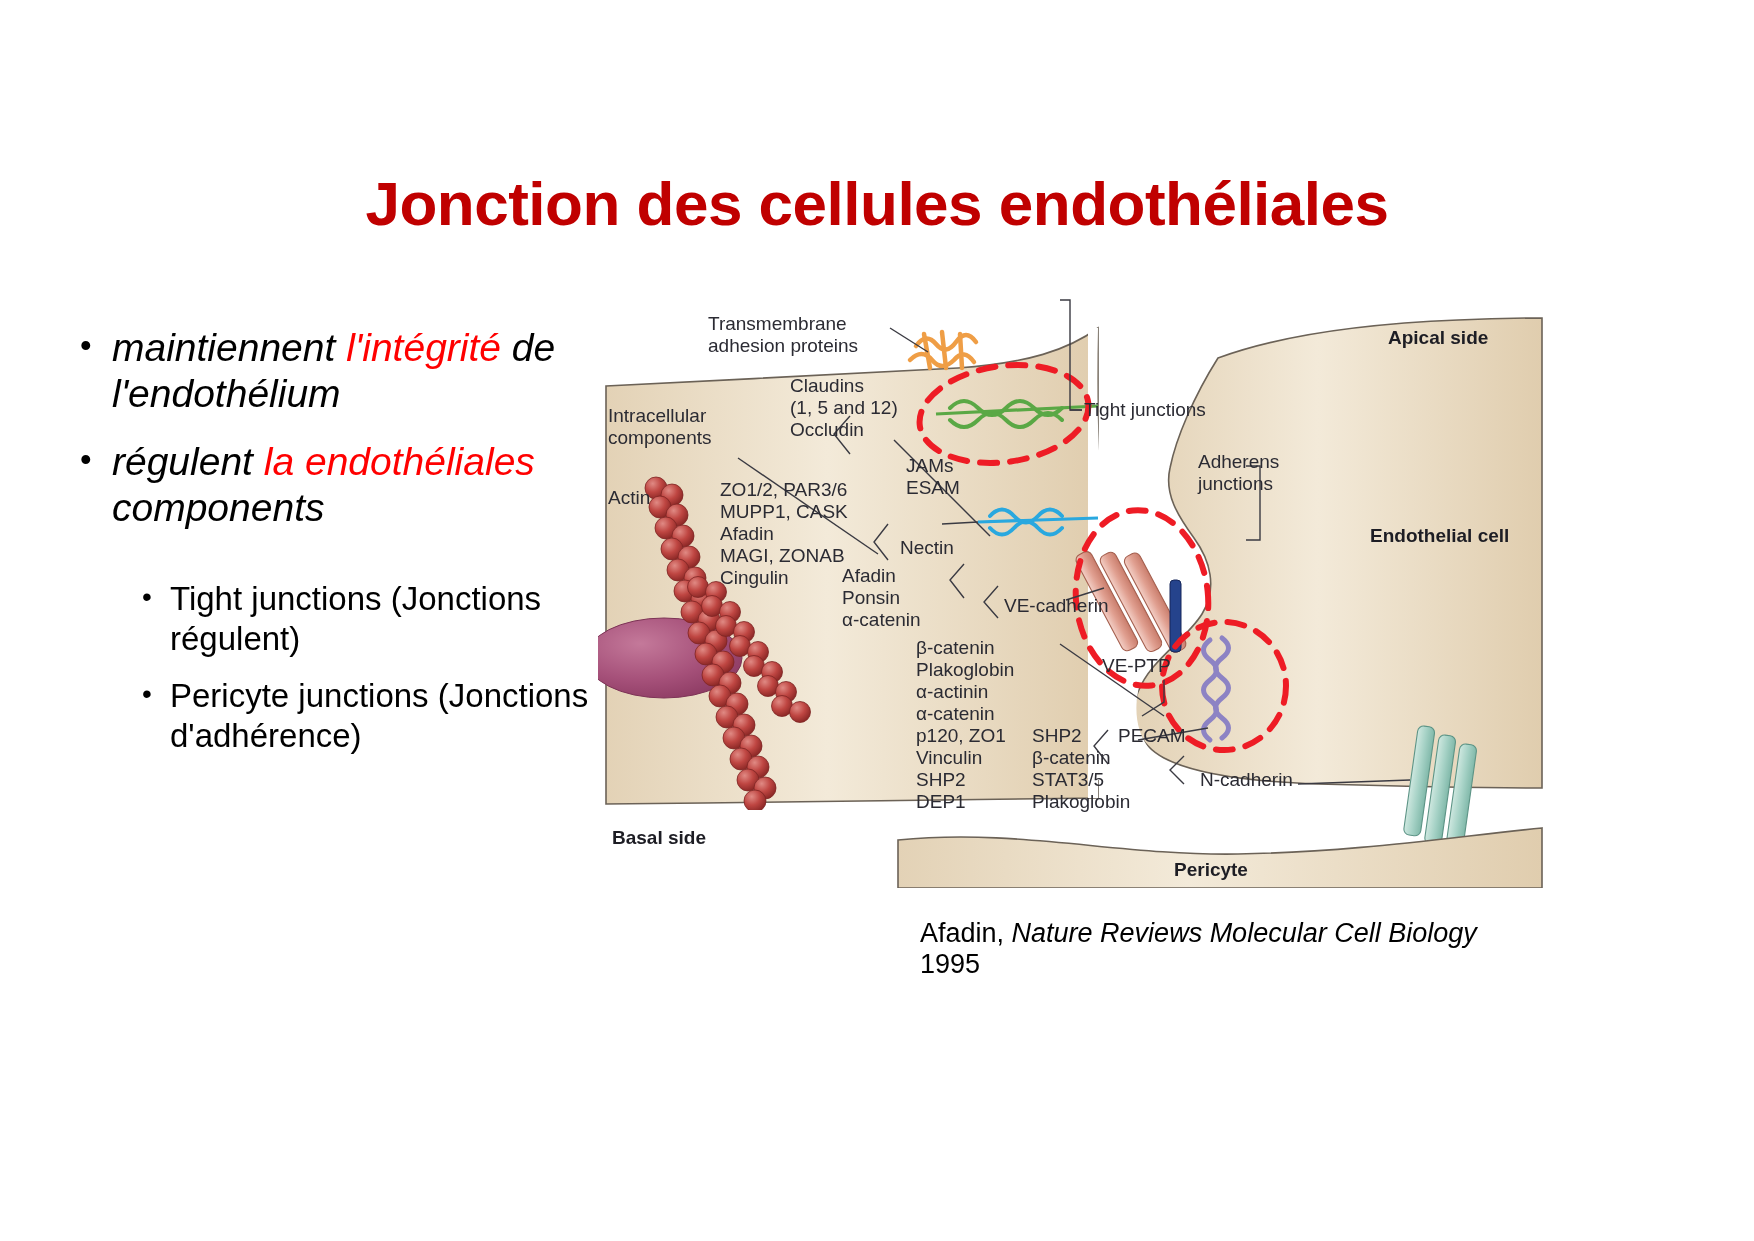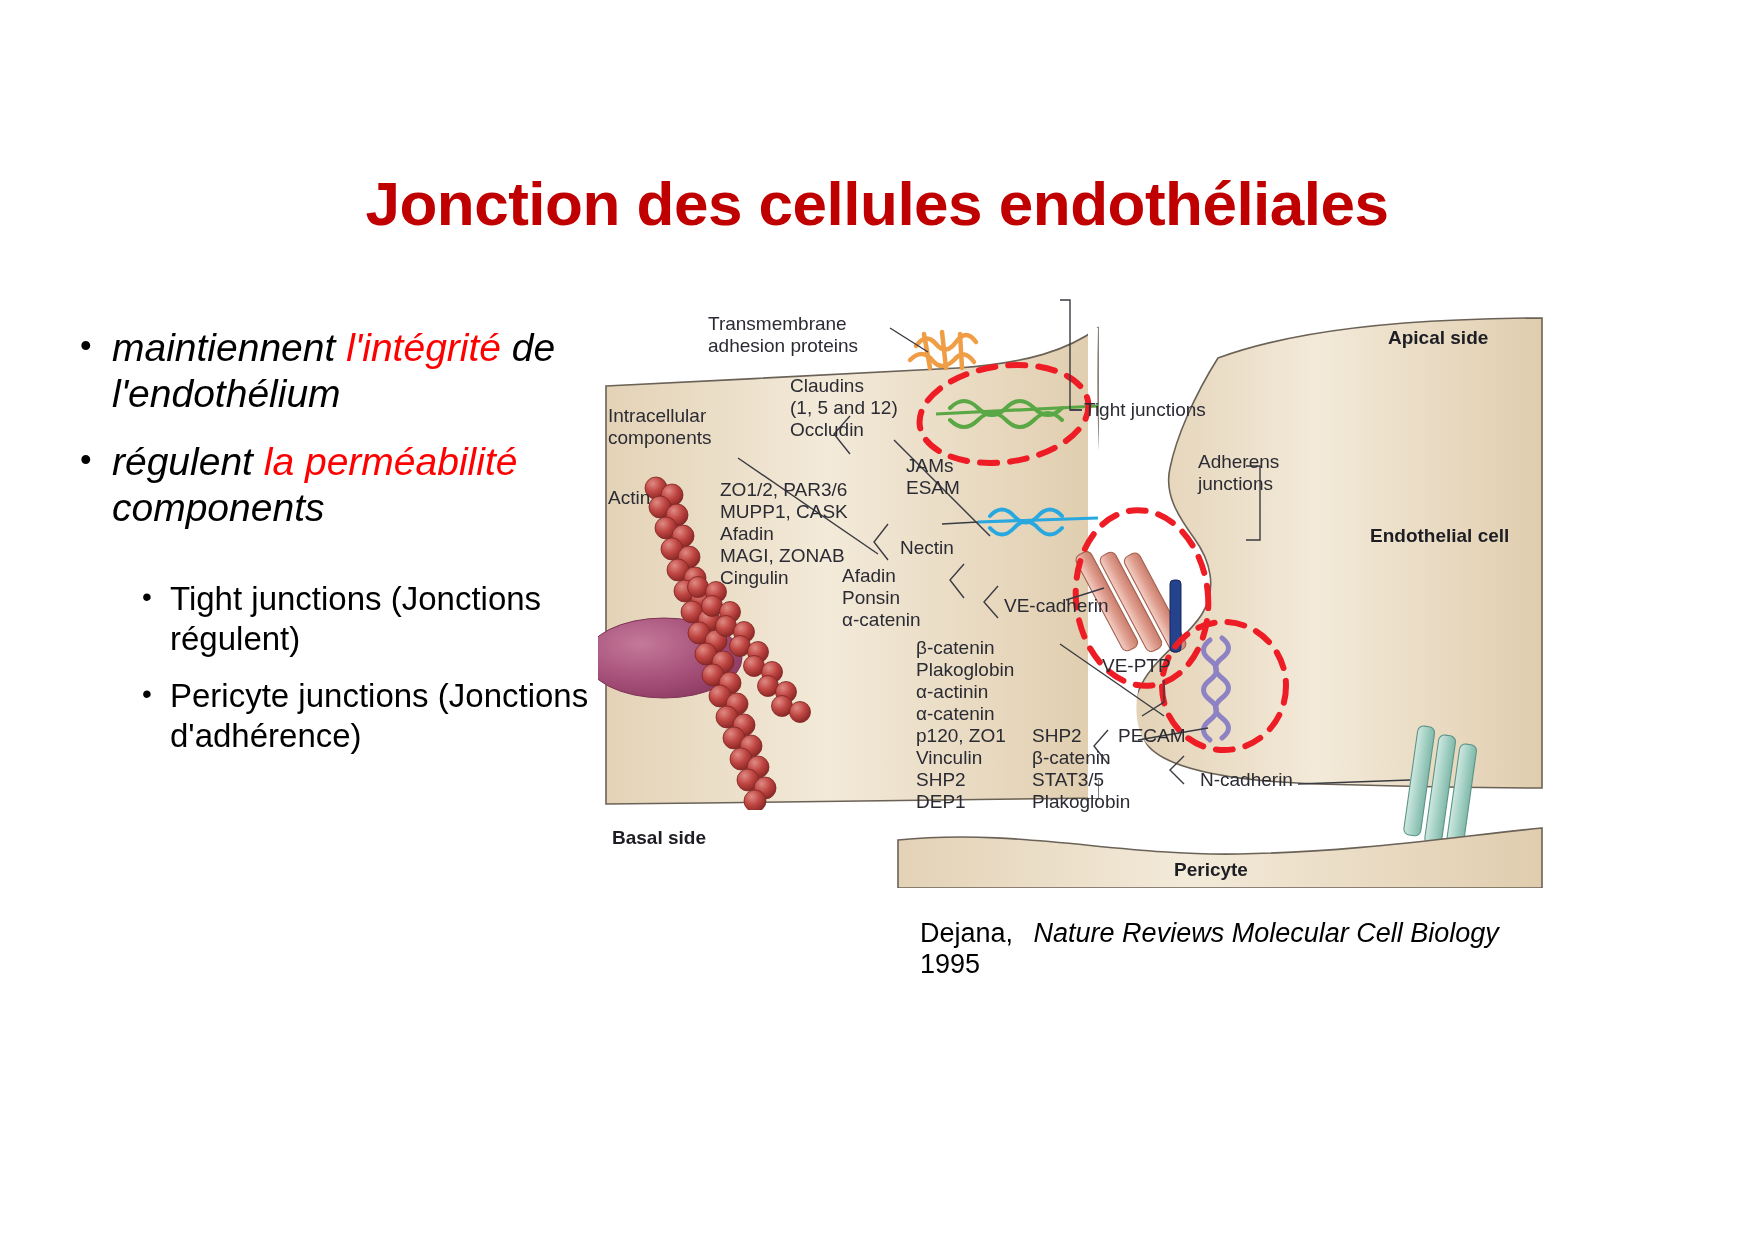--- a/index.html
+++ b/index.html
@@ -95,37 +95,37 @@
   
   #citation {
     position: absolute;
     left: 920px;
     top: 918px;
     width: 620px;
     text-align: left;
     font-size: 27px;
     color: #000000;
   }
-  #citation .ital { font-style: italic; margin-left: 13px; }
+  #citation .ital { font-style: italic; }
 </style>
 </head>
 <body>
 
 <div id="slide-title">Jonction des cellules endothéliales</div>
 
 <div id="bullet-column">
 
   <div class="bullet-l1">
     <span class="dot">•</span>
     <span class="txt"><span>maintiennent </span><span class="hl">l'intégrité</span><span> de l'endothélium</span></span>
   </div>
 
   <div class="bullet-l1">
     <span class="dot">•</span>
-    <span class="txt"><span>régulent </span><span class="hl">la perméabilité</span><span> components</span></span>
+    <span class="txt"><span>régulent </span><span class="hl">la endothéliales</span><span> components</span></span>
   </div>
 
   <div class="sub-list">
     <div class="bullet-l2">
       <span class="dot">•</span>
       <span class="txt">Tight junctions (Jonctions régulent)</span>
     </div>
     <div class="bullet-l2">
       <span class="dot">•</span>
       <span class="txt">Pericyte junctions (Jonctions d'adhérence)</span>
@@ -392,13 +392,13 @@
     <text class="fig-label" x="600" y="202">junctions</text>
 
     <text class="fig-label-bold" x="790" y="56">Apical side</text>
     <text class="fig-label-bold" x="772" y="254">Endothelial cell</text>
     <text class="fig-label-bold" x="14" y="556">Basal side</text>
     <text class="fig-label-bold" x="576" y="588">Pericyte</text>
   </g>
 </svg>
 </div>
 
-<div id="citation"><span>Dejana, </span><span class="ital">Nature Reviews Molecular Cell Biology</span><span> 1995</span></div>
+<div id="citation"><span>Afadin, </span><span class="ital">Nature Reviews Molecular Cell Biology</span><span> 1995</span></div>
 
 </body></html>

